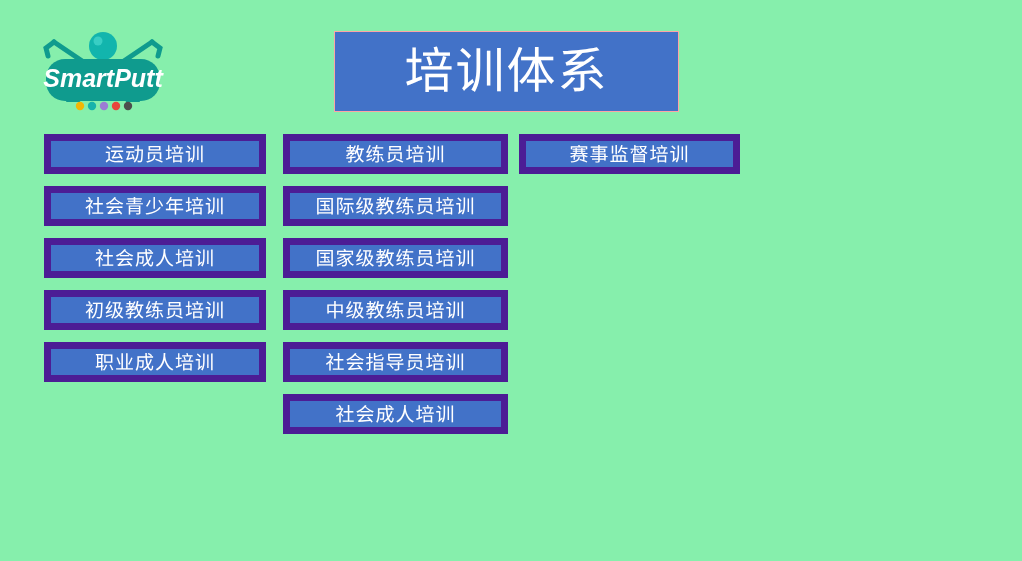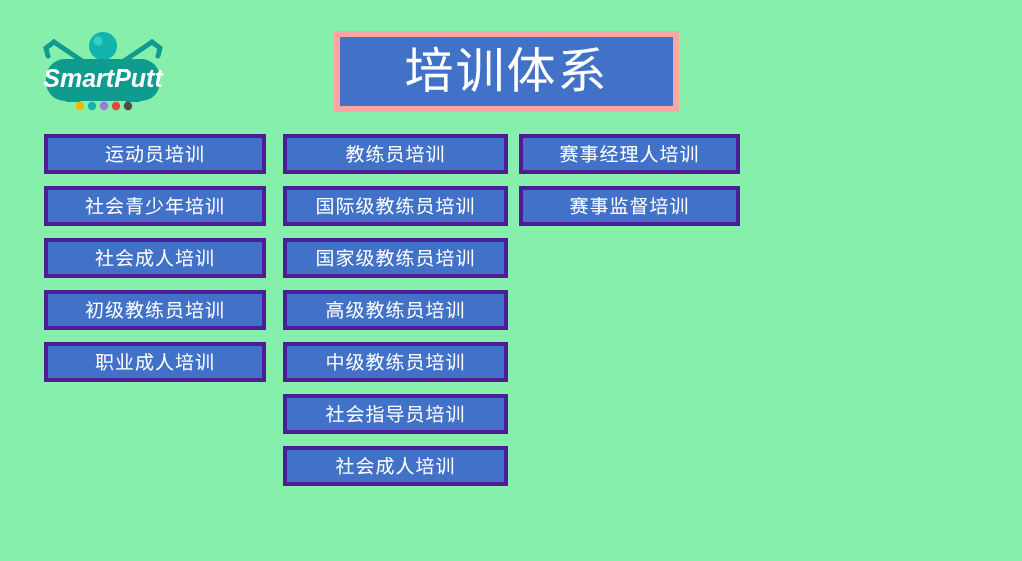--- a/index.html
+++ b/index.html
@@ -34,21 +34,21 @@
   #logo svg { display: block; }
 
   
   #title-banner {
     position: absolute;
     left: 334px;
     top: 31px;
     width: 345px;
     height: 81px;
     background: #4272C8;
-    border: 6px solid #fca5a5;
+    border: 1px solid #fca5a5;
     box-sizing: border-box;
     display: flex;
     align-items: center;
     justify-content: center;
   }
   #title-text {
     color: #ffffff;
     font-size: 49px;
     line-height: 1;
     letter-spacing: 2px;
@@ -64,21 +64,21 @@
   #col-0 { left: 44px;  width: 222px; }
   #col-1 { left: 283px; width: 225px; }
   #col-2 { left: 519px; width: 221px; }
   #col-3 { left: 753px; width: 221px; }
 
   .node {
     position: relative;
     height: 40px;
     margin-bottom: 12px;
     background: #4272C8;
-    border: 4px solid #4c1d95;
+    border: 7px solid #4c1d95;
     box-sizing: border-box;
     display: flex;
     align-items: center;
     justify-content: center;
   }
   .node-label {
     color: #ffffff;
     font-size: 19px;
     line-height: 1;
     letter-spacing: 1px;
@@ -146,36 +146,30 @@
     <div class="node">
       <span class="node-label">教练员培训</span>
     </div>
     <div class="node">
       <span class="node-label">国际级教练员培训</span>
     </div>
     <div class="node">
       <span class="node-label">国家级教练员培训</span>
     </div>
     <div class="node">
-      <span class="node-label">高级教练员培训</span>
-    </div>
-    <div class="node">
       <span class="node-label">中级教练员培训</span>
     </div>
     <div class="node">
       <span class="node-label">社会指导员培训</span>
     </div>
     <div class="node">
       <span class="node-label">社会成人培训</span>
     </div>
   </div>
 
   <div class="column" id="col-2">
     <div class="node">
-      <span class="node-label">赛事经理人培训</span>
-    </div>
-    <div class="node">
       <span class="node-label">赛事监督培训</span>
     </div>
   </div>
 
 
 </div>
 
 </body></html>

